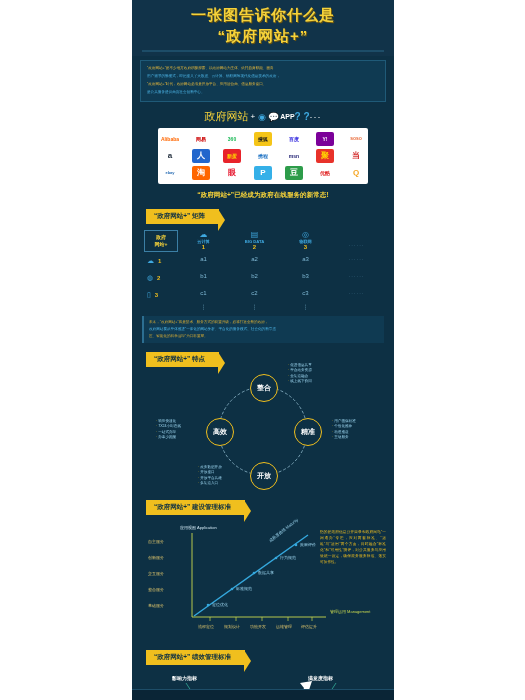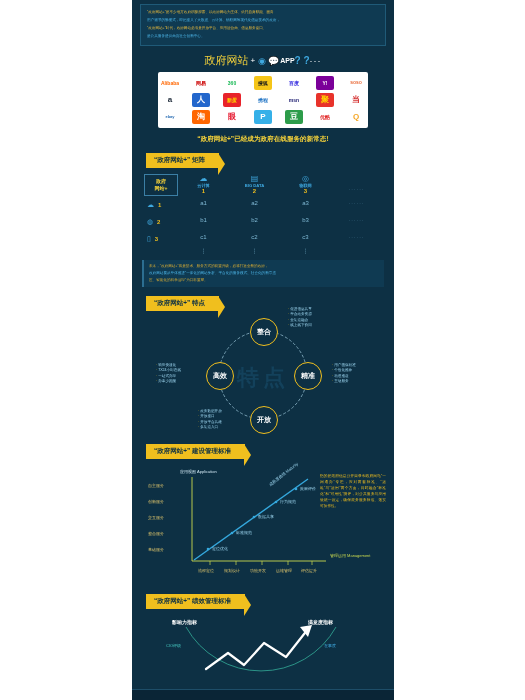--- a/index.html
+++ b/index.html
@@ -91,20 +91,25 @@
   .perf-r{position:absolute;font-size:4px;color:#3fa9e0;white-space:nowrap;}
   .footbar{position:absolute;left:0;bottom:0;width:100%;height:10px;background:#0a2536;border-top:1px solid #1d4d68;}
 </style>
 </head>
 <body>
 
 <div class="page">
   <div class="info">
 
     
+    <div class="titlebar">
+      <div class="t1">一张图告诉你什么是</div>
+      <div class="t2">“政府网站+”</div>
+      <div class="titlerule"></div>
+    </div>
 
     
     <div class="intro">
       <p>“政府网站+”是不少地方政府积极探索、以政府网站为主体、依托自身职能、面向</p>
       <p class="alt">用户需求的新模式，即把接入了大数据、云计算、物联网等现代化信息技术的政府，</p>
       <p>“政府网站+”时代，政府网站必须是开放平台、应用运营商、信息服务窗口、</p>
       <p class="alt">是公共服务提供商及社会创新中心。</p>
     </div>
 
     
@@ -220,21 +225,20 @@
     <div class="para">
       <p>未来，“政府网站+”将是技术、服务方式的双重升级，必将打造全新的政府，</p>
       <p class="alt">政府网站要从整体推进“一体化的网站集群、平台化的服务模式、社会化的新常态</p>
       <p>区、智能化的科学治理”为目标重塑。</p>
     </div>
 
     
     <div class="ribbon">“政府网站+” 特点</div>
 
     <div class="feat">
-      <div class="watermark">特点</div>
       <svg width="262" height="120" style="position:absolute;left:0;top:0">
         <circle cx="131" cy="60" r="44" fill="none" stroke="#8fb9cc" stroke-width="0.8" stroke-dasharray="3 2"></circle>
       </svg>
 
       <div class="fnode" style="left:118px;top:3px;">
         <span>整合</span>
       </div>
       <div class="fnode" style="left:162px;top:47px;">
         <span>精准</span>
       </div>

